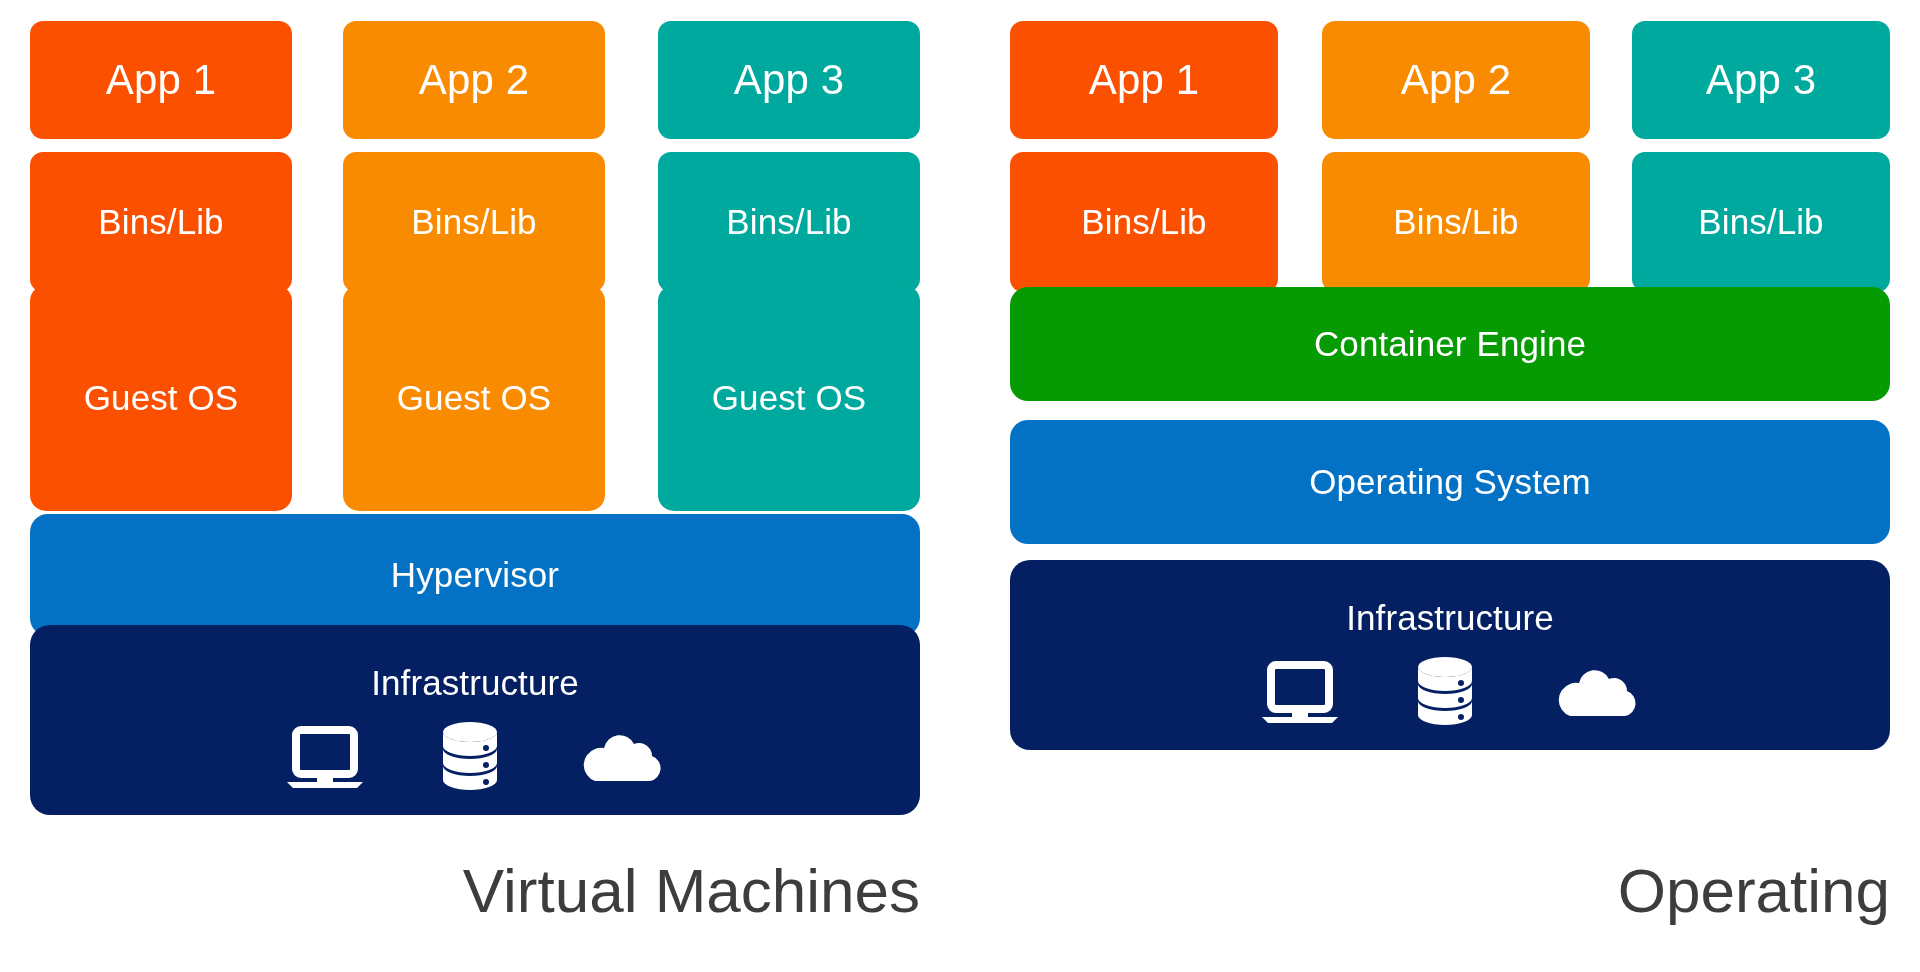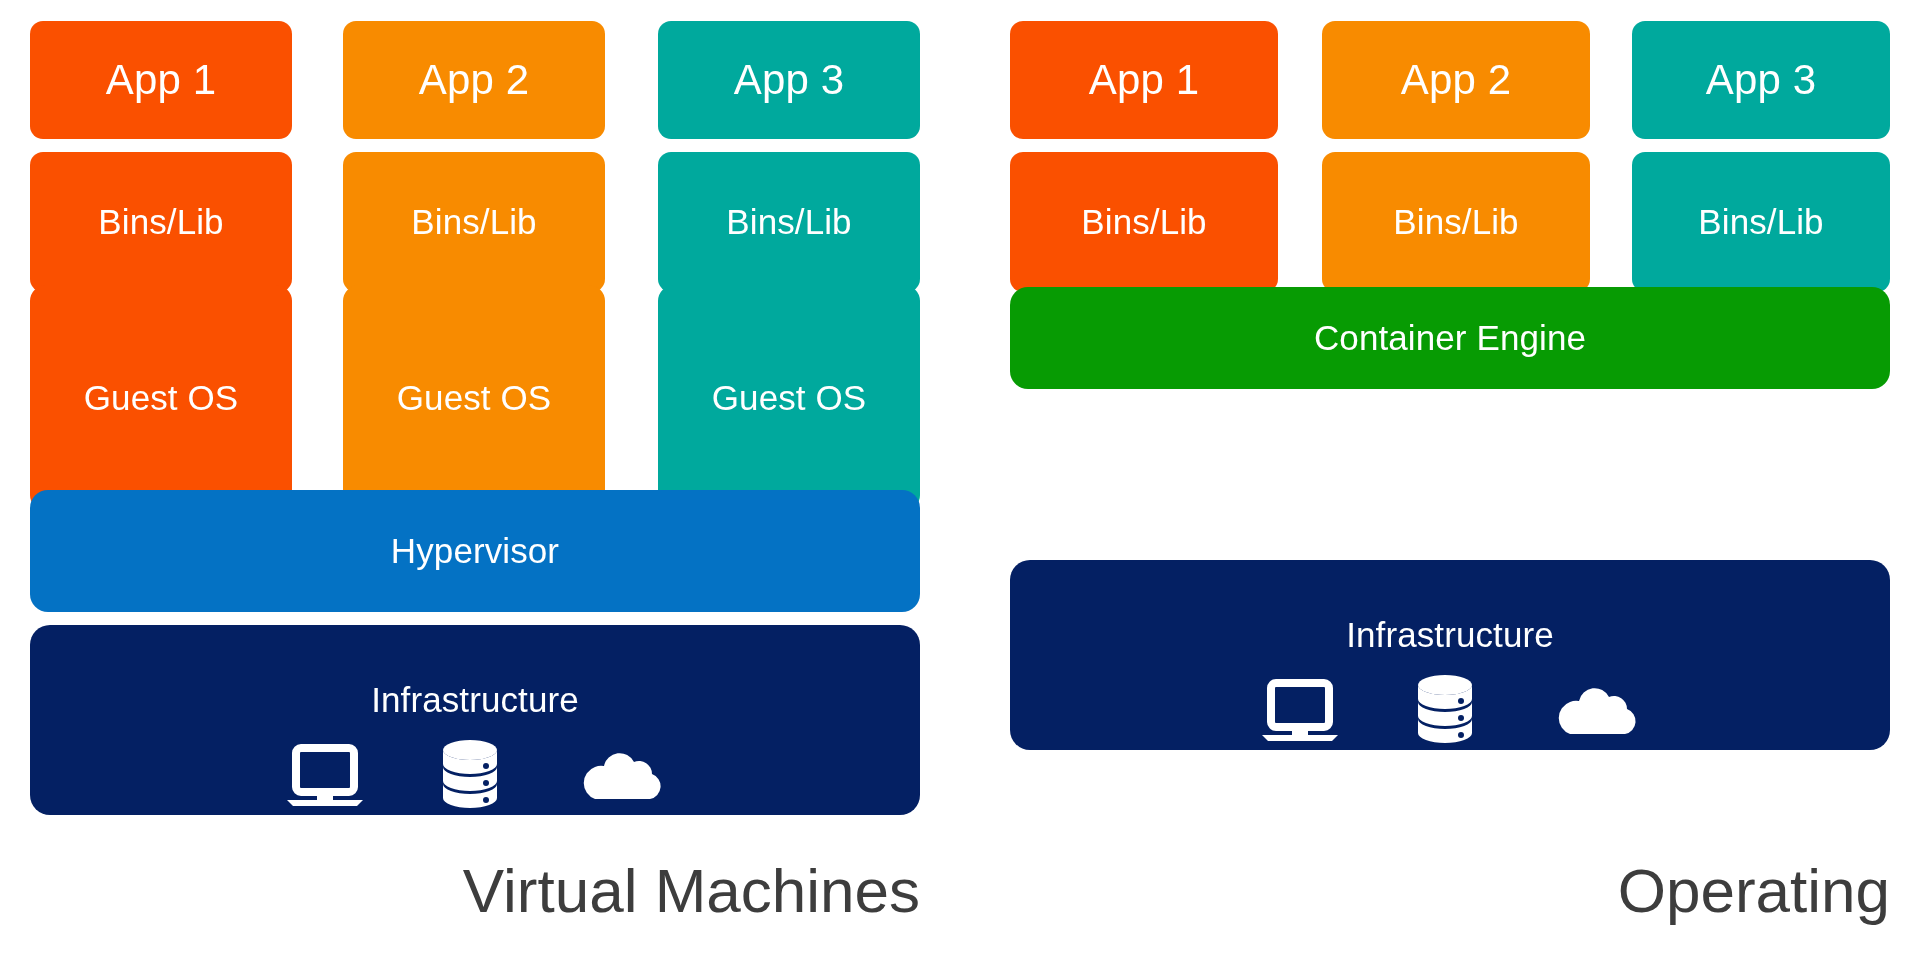--- a/index.html
+++ b/index.html
@@ -45,21 +45,21 @@
   .bins-box .label    { font-size: 35px; }
 
   .guest-box   { height: 226px; border-radius: 16px; }
   .guest-box .label   { font-size: 35px; }
 
   .wide-box    { border-radius: 18px; }
   .wide-box .label    { font-size: 35px; }
 
   .infra-box {
     border-radius: 20px;
-    justify-content: flex-end;
+    justify-content: center;
     padding-top: 22px;
   }
   .infra-box .label { font-size: 35px; }
 
   .infra-icons {
     display: flex;
     align-items: center;
     justify-content: center;
     gap: 78px;
     margin-top: 20px;
@@ -105,21 +105,21 @@
     <div class="box app-box" style="left:658px; top:21px; width:262px; background:#00A99D;">
       <span class="label">App 3</span>
     </div>
     <div class="box bins-box" style="left:658px; top:152px; width:262px; background:#00A99D;">
       <span class="label">Bins/Lib</span>
     </div>
     <div class="box guest-box" style="left:658px; top:285px; width:262px; background:#00A99D;">
       <span class="label">Guest OS</span>
     </div>
 
-    <div class="box wide-box" style="left:30px; top:490px; width:890px; height:122px; background:#0472C4;">
+    <div class="box wide-box" style="left:30px; top:514px; width:890px; height:122px; background:#0472C4;">
       <span class="label">Hypervisor</span>
     </div>
 
     <div class="box infra-box" style="left:30px; top:625px; width:890px; height:190px; background:#042063;">
       <span class="label">Infrastructure</span>
       <div class="infra-icons">
         <span>
           <svg width="76" height="66" viewBox="0 0 76 66">
             <rect x="9" y="4" width="58" height="44" rx="5" ry="5" fill="none" stroke="#ffffff" stroke-width="8"></rect>
             <path d="M0 56 H76 L70 62 H6 Z" fill="#ffffff"></path>
@@ -166,24 +166,27 @@
       <span class="label">Bins/Lib</span>
     </div>
 
     <div class="box app-box" style="left:1632px; top:21px; width:258px; background:#00A99D;">
       <span class="label">App 3</span>
     </div>
     <div class="box bins-box" style="left:1632px; top:152px; width:258px; background:#00A99D;">
       <span class="label">Bins/Lib</span>
     </div>
 
-    <div class="box wide-box" style="left:1010px; top:287px; width:880px; height:102px; background:#079B03;">
+    <div class="box wide-box" style="left:1010px; top:287px; width:880px; height:114px; background:#079B03;">
       <span class="label">Container Engine</span>
     </div>
 
+    <div class="box wide-box" style="left:1010px; top:420px; width:880px; height:124px; background:#0472C4;">
+      <span class="label">Operating System</span>
+    </div>
 
     <div class="box infra-box" style="left:1010px; top:560px; width:880px; height:190px; background:#042063;">
       <span class="label">Infrastructure</span>
       <div class="infra-icons">
         <span>
           <svg width="76" height="66" viewBox="0 0 76 66">
             <rect x="9" y="4" width="58" height="44" rx="5" ry="5" fill="none" stroke="#ffffff" stroke-width="8"></rect>
             <path d="M0 56 H76 L70 62 H6 Z" fill="#ffffff"></path>
             <rect x="30" y="52" width="16" height="5" fill="#ffffff"></rect>
           </svg>

